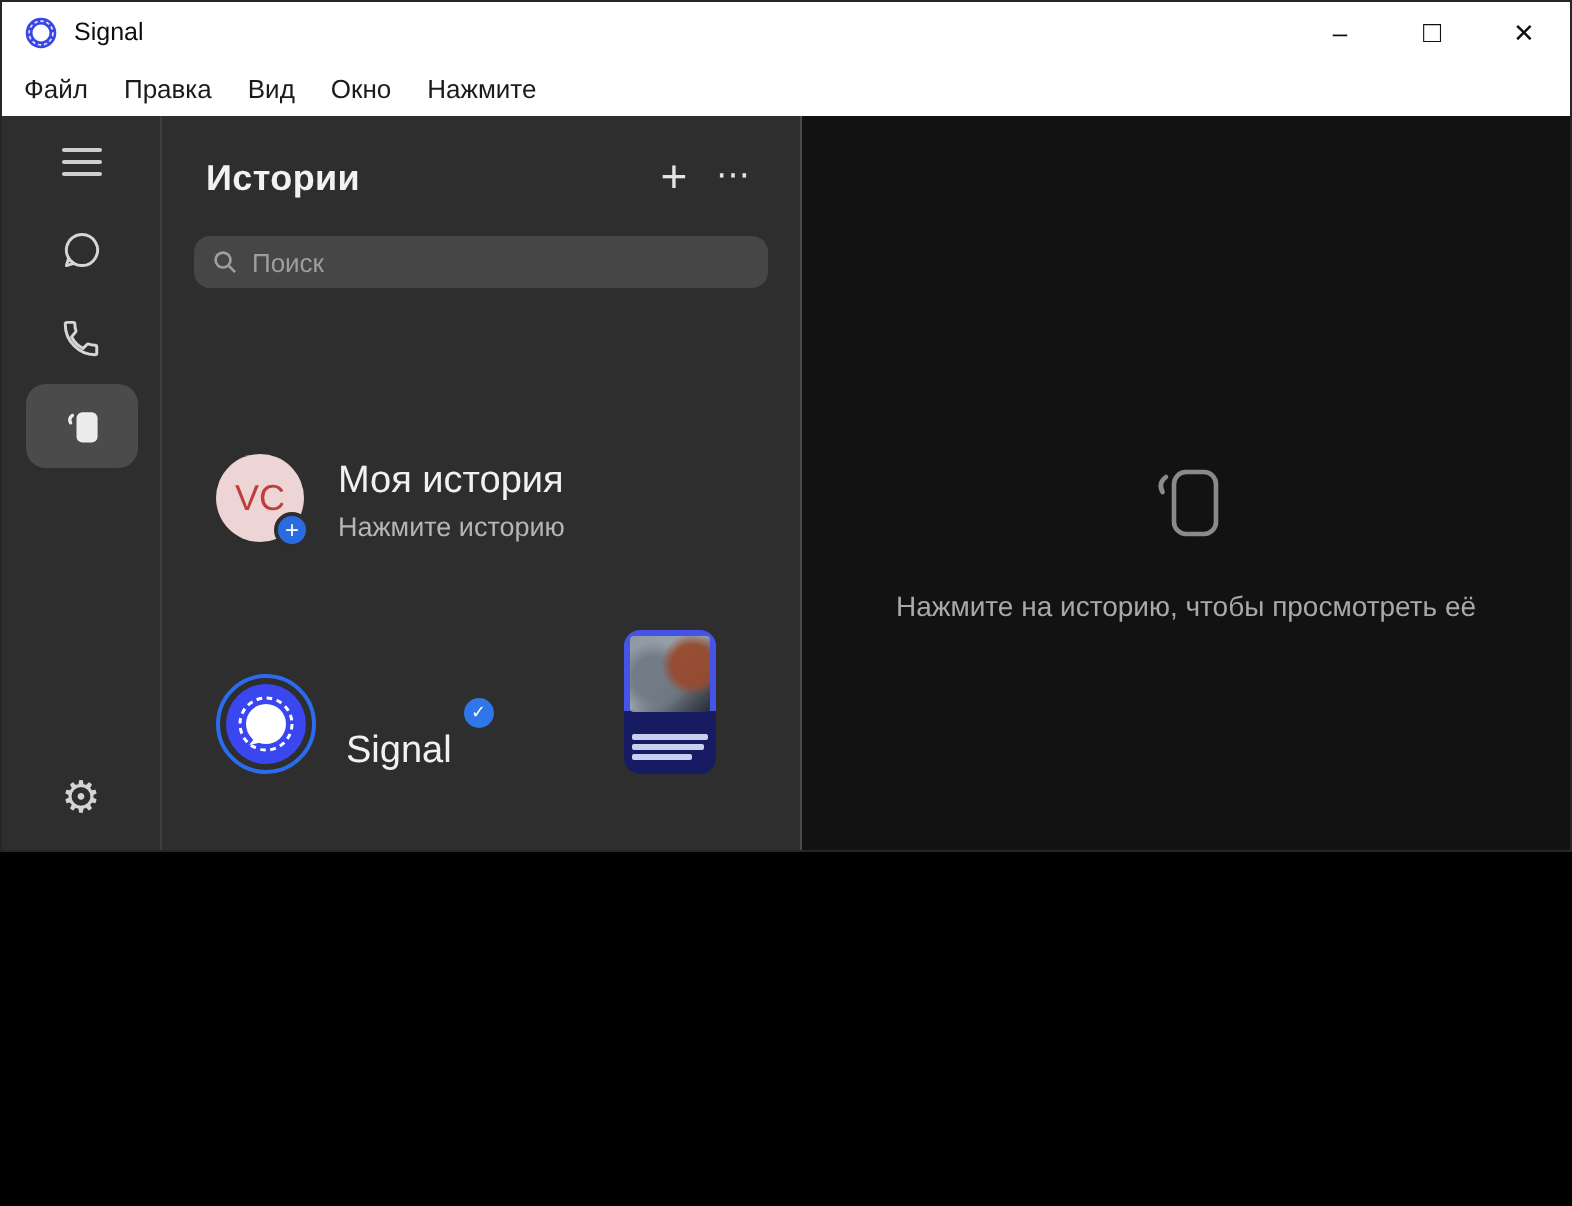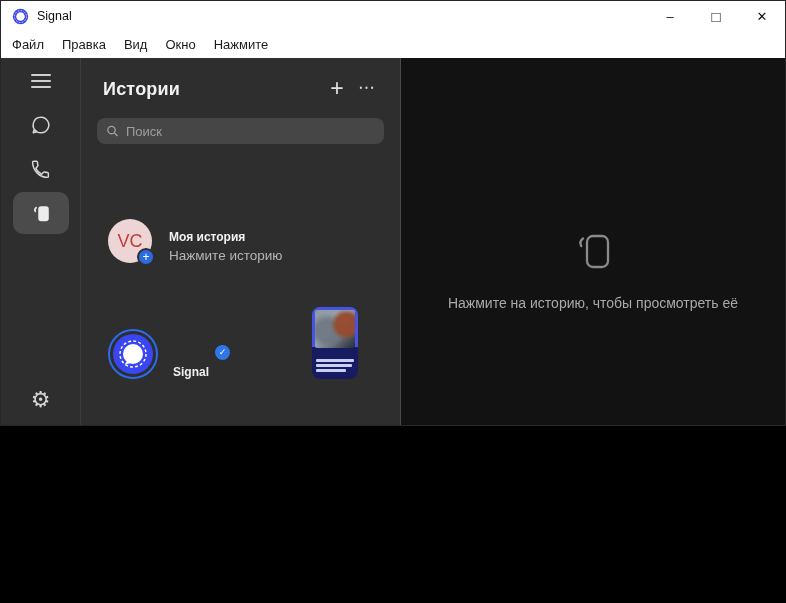--- a/index.html
+++ b/index.html
@@ -90,21 +90,21 @@
     background:var(--avatar-bg,#eed5d5); display:flex; align-items:center; justify-content:center;
   }
   .avatar-initials { color:var(--avatar-text,#c13d3d); font-size:18px; }
   .add-badge {
     position:absolute; right:-3px; bottom:-3px; width:18px; height:18px; border-radius:50%;
     background:var(--add-badge,#2a6be0); border:2px solid var(--panel-bg,#2e2e2e);
     color:#fff; font-size:12px; line-height:1;
     display:flex; align-items:center; justify-content:center;
   }
   .row-text { margin-left:17px; }
-  .row-title { font-size:12px; font-weight:bold; color:#f1f1f1;margin-top:40px; }
+  .row-title { font-size:19px; font-weight:normal; color:#f1f1f1;margin-top:40px; }
   .row-sub { font-size:13.5px; color:#b5b5b5; margin-top:4px; }
 
   .sig-ring {
     width:50px; height:50px; border-radius:50%; flex:0 0 auto;
     border:2px solid var(--story-ring,#2c6bed);
     display:flex; align-items:center; justify-content:center;
   }
   .name-wrap { display:flex; align-items:center; gap:6px; margin-left:15px; }
   .verified {
     width:15px; height:15px; border-radius:50%; background:var(--verified-badge,#2f76e8);

